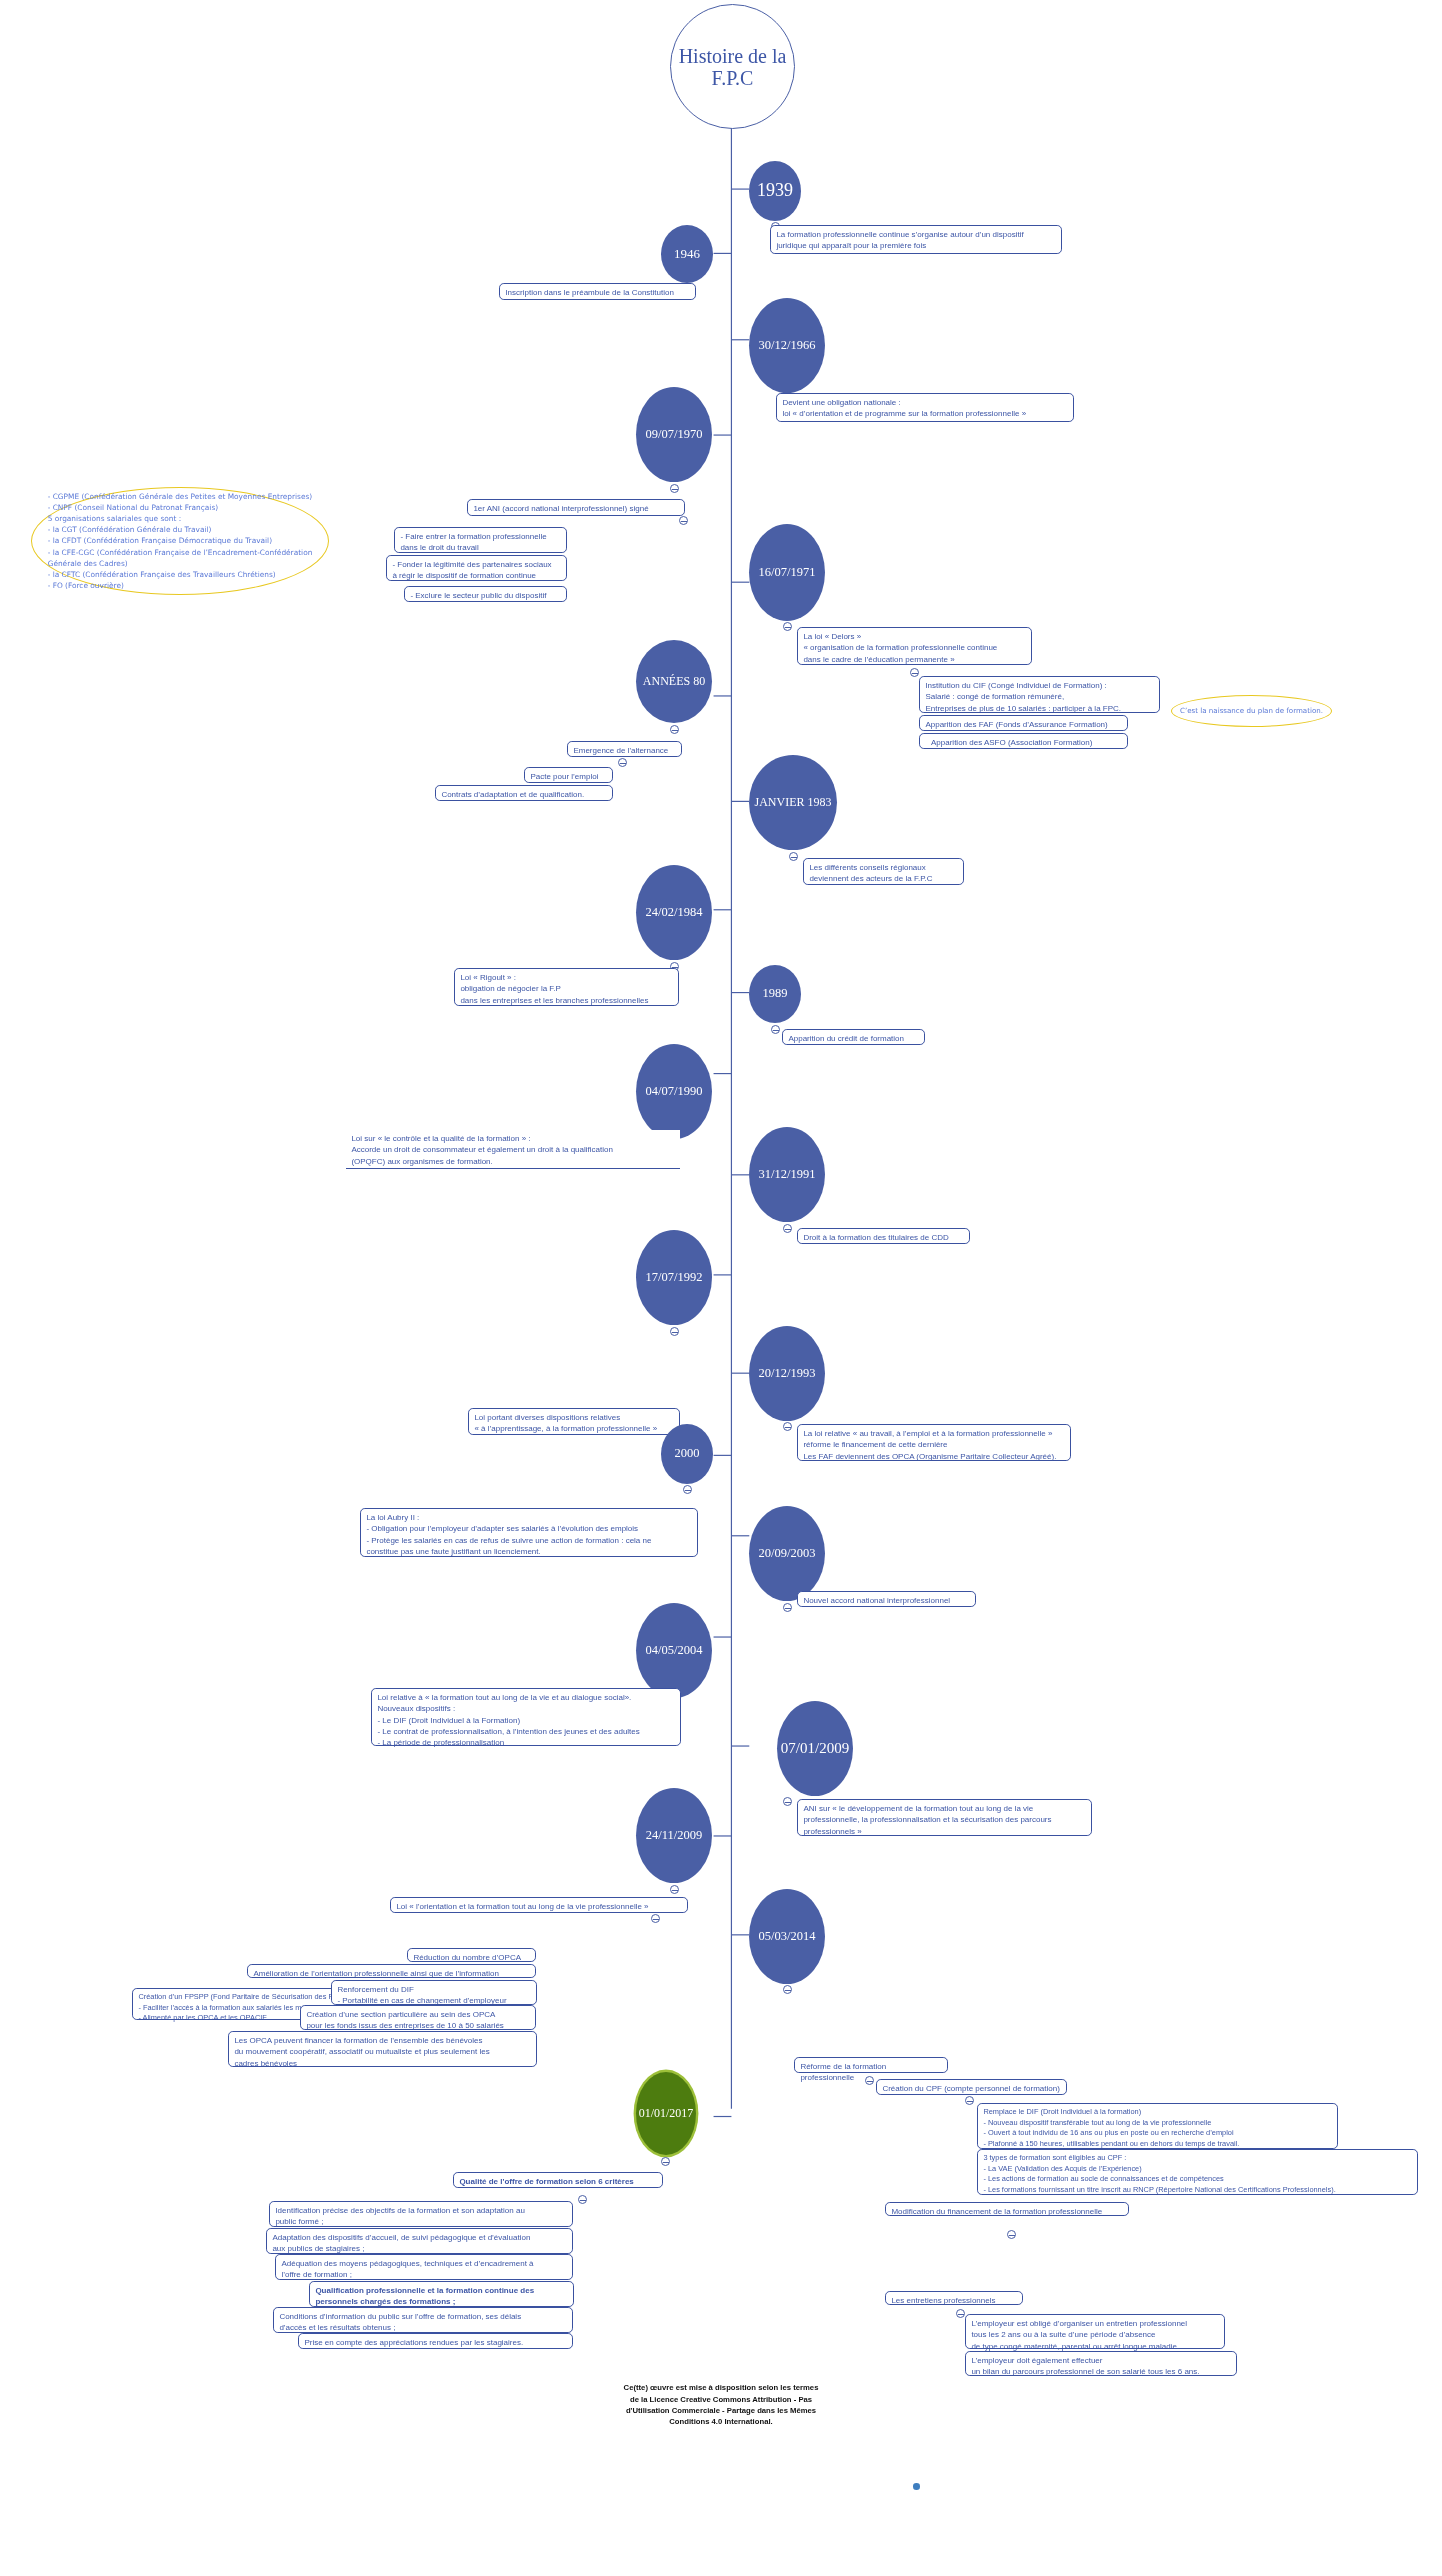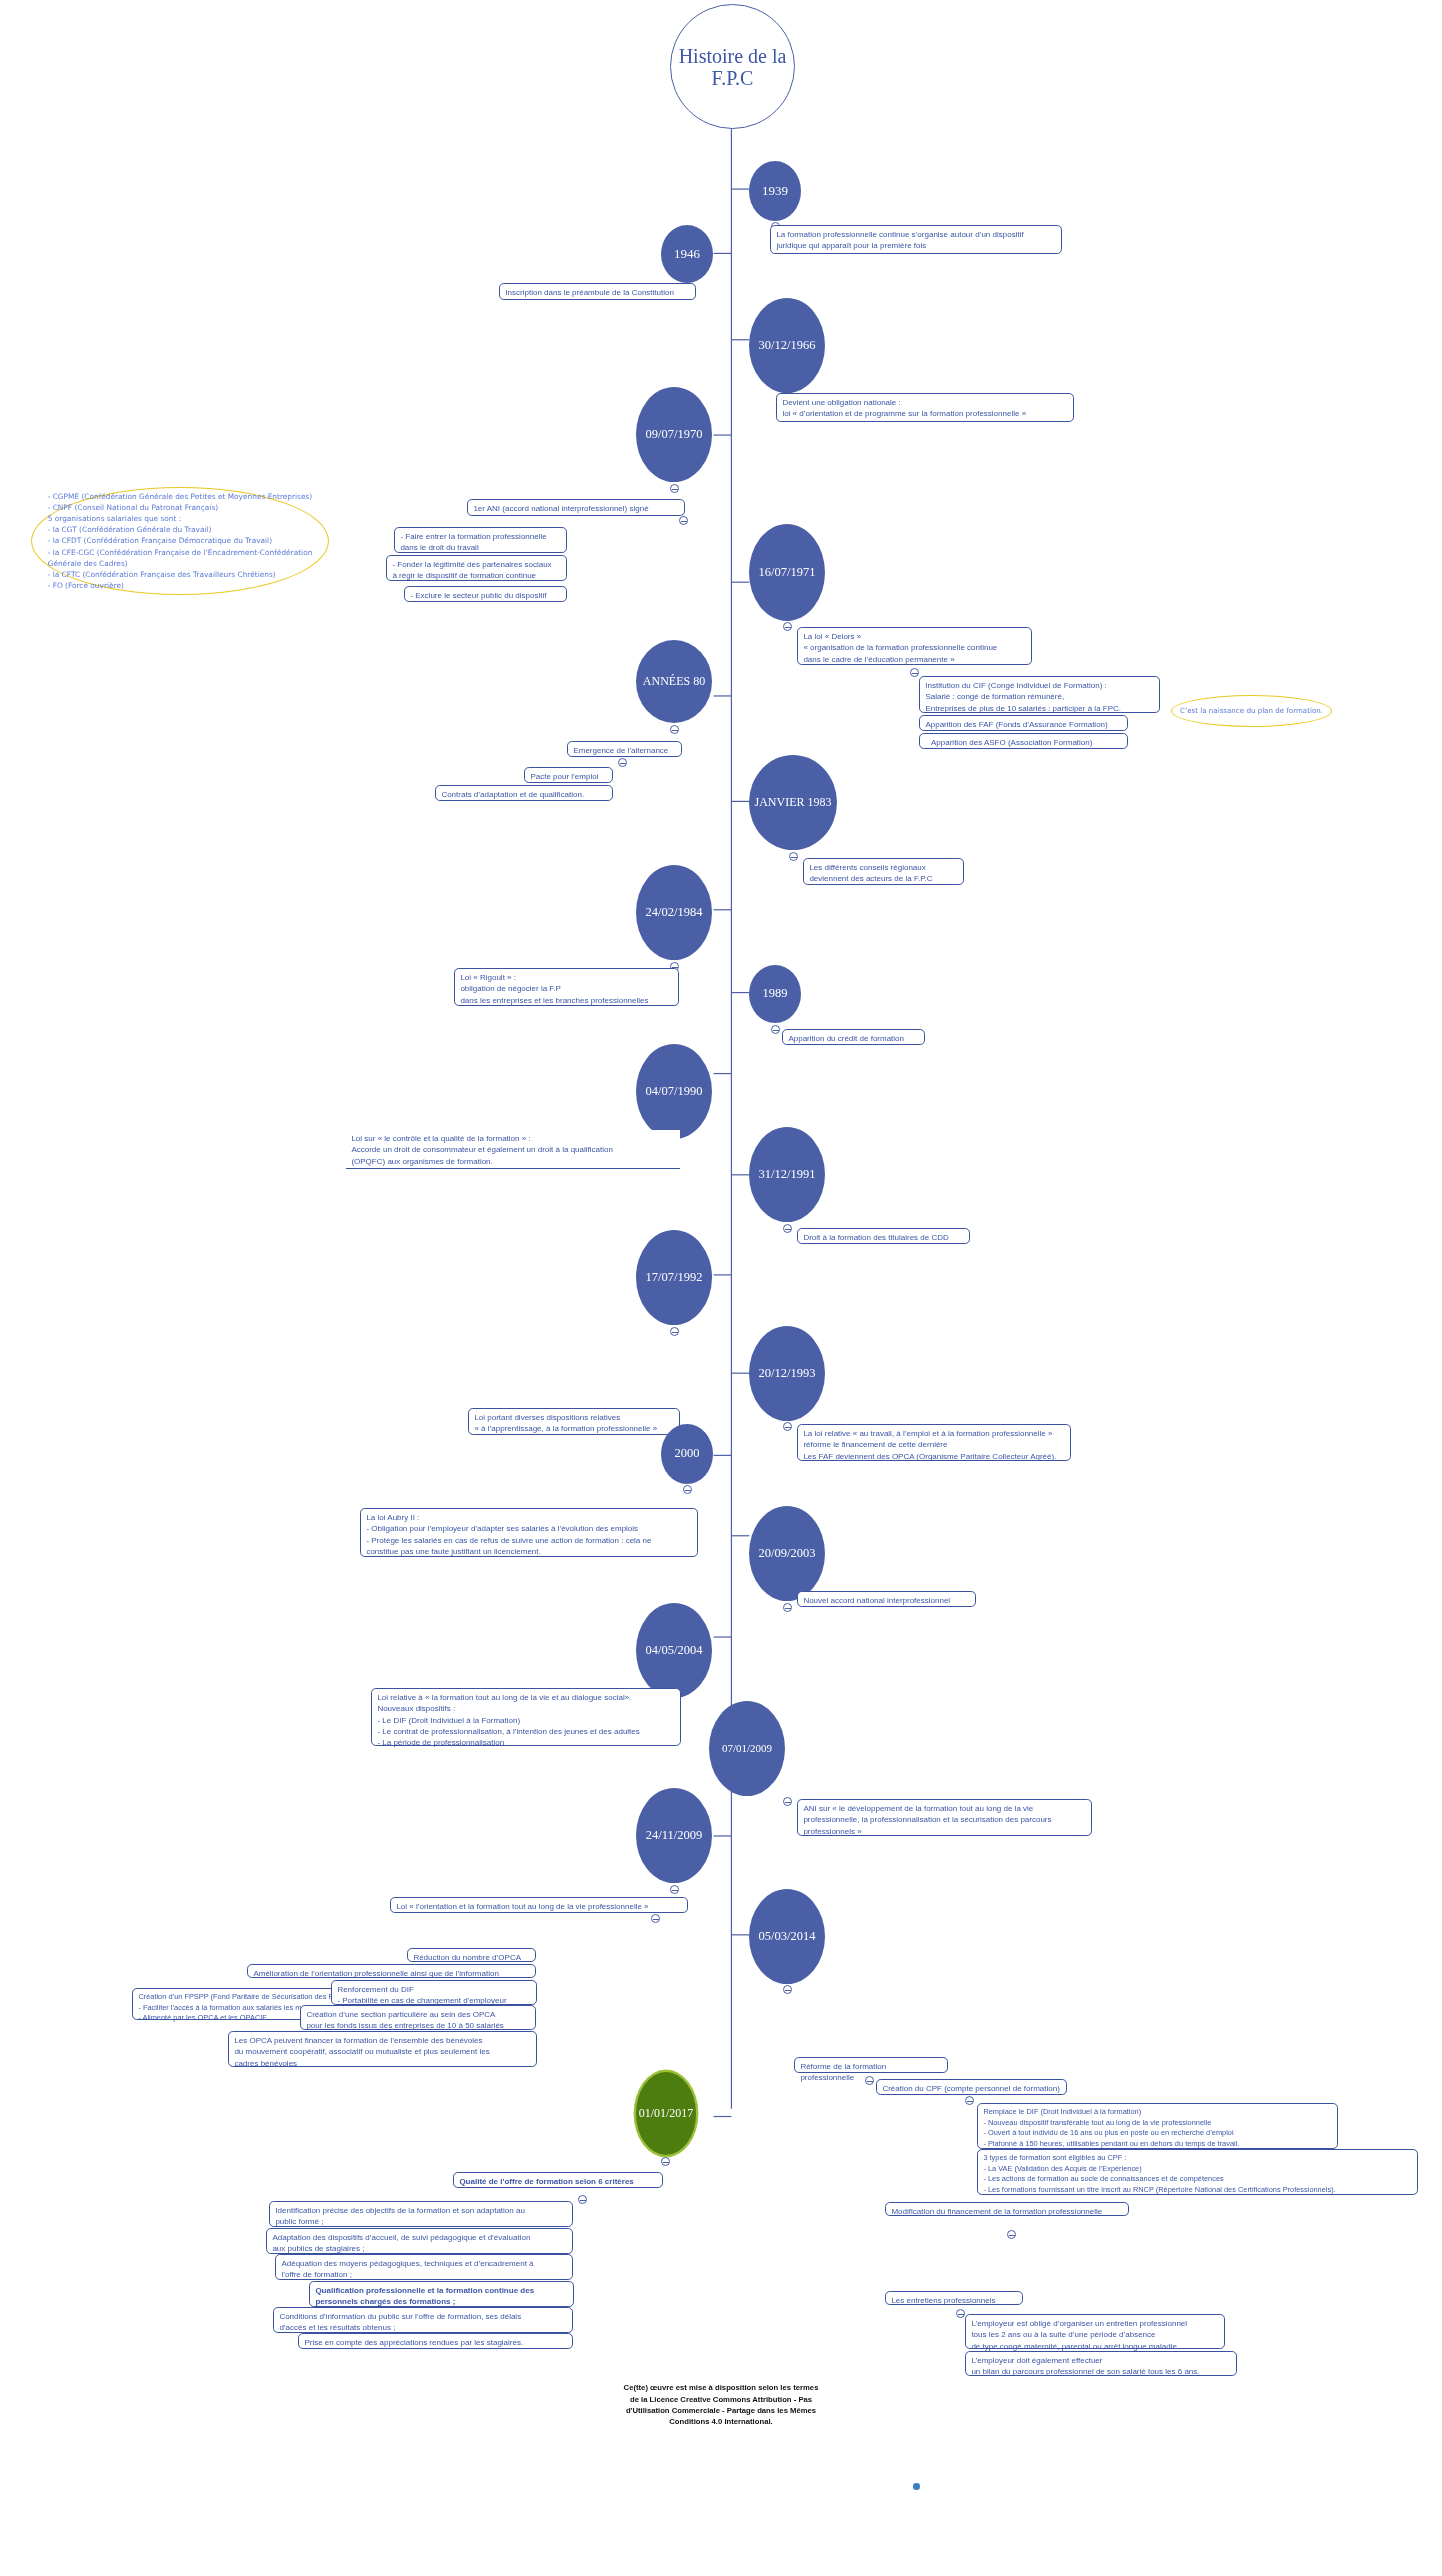--- a/index.html
+++ b/index.html
@@ -54,21 +54,21 @@
       <path d="M1228,3248 h30"></path>
       <path d="M1228,3553 h-30"></path>
     </g>
   </svg>
 
   <div class="node root" style="left:670px;top:4.2px;width:123px;height:123px;">
     <span style="white-space:pre-line;">Histoire de la
 F.P.C</span>
   </div>
 
-  <div class="node" style="left:749px;top:161px;width:52px;height:60px;font-size:13px;">
+  <div class="node" style="left:749px;top:161px;width:52px;height:60px;font-size:18px;">
     <span>1939</span>
   </div>
   <div class="minus" style="left:771px;top:222px;"></div>
   <svg class="lines" viewBox="0 0 2421 4324" width="1442" height="2576">
       <g fill="none" stroke="#4a5fa5" stroke-width="2">
         <path d="M1302,387 L1302,404 q0,8 8,8 L1317,412"></path>
       </g>
     </svg>
   <div class="box" style="left:770px;top:225px;width:292px;height:29px;">La formation professionnelle continue s’organise autour d’un dispositif
 juridique qui apparaît pour la première fois</div>
@@ -207,21 +207,21 @@
   <div class="node" style="left:636px;top:1603px;width:76px;height:95px;font-size:12.5px;">
     <span>04/05/2004</span>
   </div>
   <div class="minus" style="left:670px;top:1699px;"></div>
   <div class="box" style="left:371px;top:1688px;width:310px;height:58px;">Loi relative à « la formation tout au long de la vie et au dialogue social».
 Nouveaux dispositifs :
 - Le DIF (Droit Individuel à la Formation)
 - Le contrat de professionnalisation, à l’intention des jeunes et des adultes
 - La période de professionnalisation</div>
 
-  <div class="node" style="left:709px;top:1701px;width:76px;height:95px;font-size:11px;">
+  <div class="node" style="left:777px;top:1701px;width:76px;height:95px;font-size:15px;">
     <span>07/01/2009</span>
   </div>
   <div class="minus" style="left:783px;top:1797px;"></div>
   <div class="box" style="left:797px;top:1799px;width:295px;height:37px;">ANI sur « le développement de la formation tout au long de la vie
 professionnelle, la professionnalisation et la sécurisation des parcours
 professionnels »</div>
 
   <div class="node" style="left:636px;top:1788px;width:76px;height:95px;font-size:12.5px;">
     <span>24/11/2009</span>
   </div>

